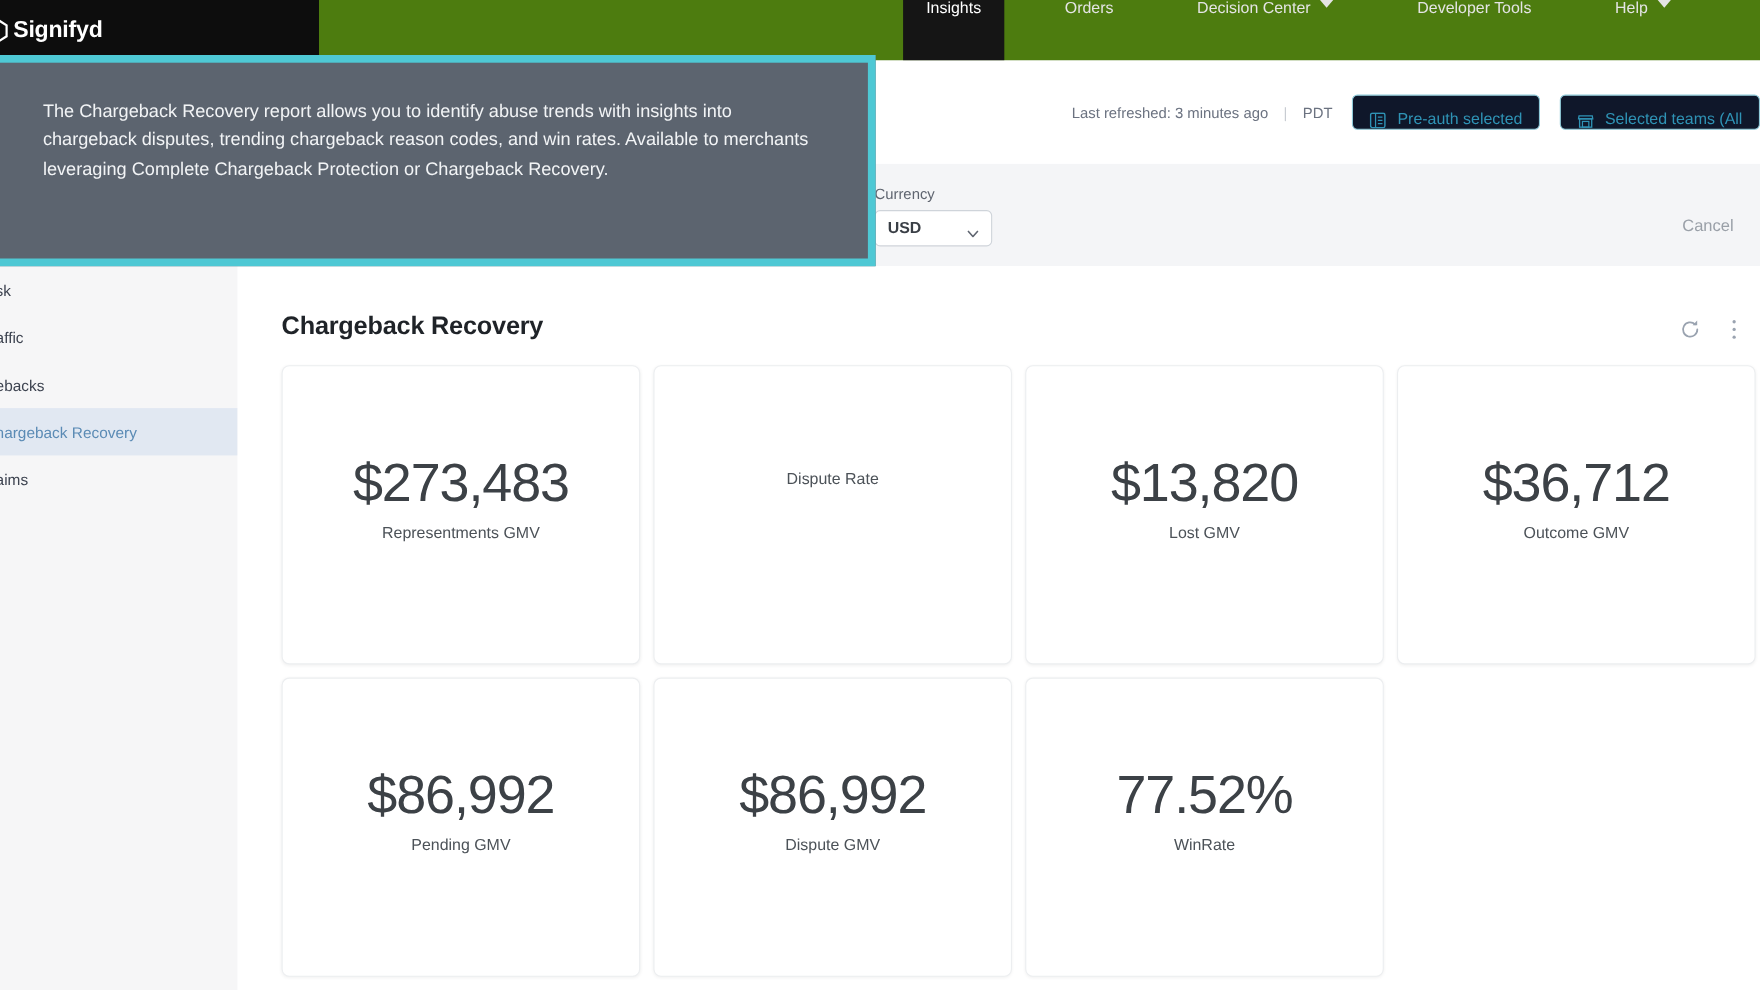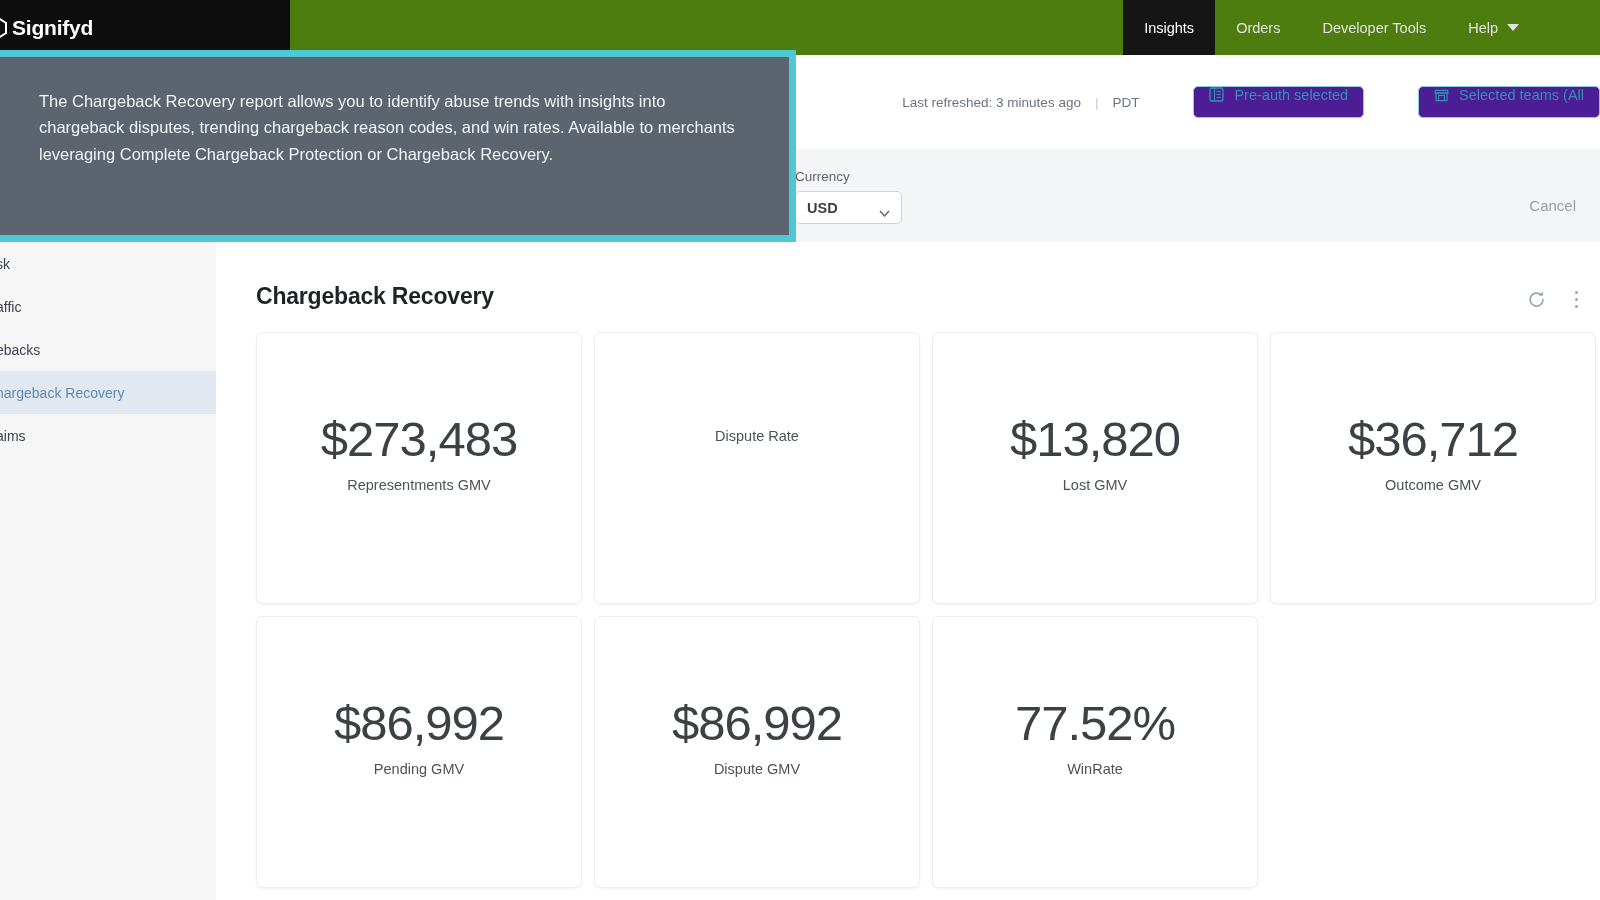--- a/index.html
+++ b/index.html
@@ -28,54 +28,53 @@
   .brand-mark {
     width: 26px; height: 26px; margin-left: -8px; margin-right: 4px;
     flex: 0 0 auto;
   }
   .brand-text {
     color: #ffffff; font-size: 21px; font-weight: bold; letter-spacing: -0.2px;
   }
   .nav-spacer { flex: 1 1 auto; }
   .nav-items { display: flex; align-items: stretch; height: 55px; }
   .nav-item {
-    display: flex; align-items: center; gap: 9px;
+    display: flex; align-items: flex-start; gap: 9px;
     padding: 0 21px;
     color: #e4e4e4; font-size: 14.5px;
-    cursor: pointer; white-space: nowrap;
+    cursor: pointer; white-space: nowrap; margin-left: 34px;
   }
   .nav-item.active { background: #151515; color: #ffffff; }
   .caret {
     width: 0; height: 0;
     border-left: 6px solid transparent;
     border-right: 6px solid transparent;
     border-top: 7px solid #e4e4e4;
     display: inline-block;
   }
   .nav-tail { width: 60px; }
 
   
   .subheader {
     position: absolute; top: 55px; left: 0;
     width: 1600px; height: 94px;
     background: #ffffff;
     display: flex; align-items: center; justify-content: flex-end;
     padding-right: 0;
-    gap: 36px;
   }
   .refresh-meta {
     display: flex; align-items: center; gap: 14px;
     font-size: 13.5px; color: #6b7280;
   }
   .meta-sep { color: #c8ccd2; }
   .pill {
-    display: inline-flex; align-items: flex-start; gap: 10px;
+    display: inline-flex; align-items: flex-end; gap: 10px;
     height: 32px; padding: 0 15px;
     border: 1px solid #8ec9d8; border-radius: 5px;
-    background: #4c1d95; color: #2f93b5;
+    background: #0f172a; color: #2f93b5;
     font-size: 14.5px; cursor: pointer; white-space: nowrap;
     margin-left: 18px;
   }
   .pill svg { display: block; }
 
   
   .filterbar {
     position: absolute; top: 149px; left: 0;
     width: 1600px; height: 93px;
     background: #f4f5f7;
@@ -193,20 +192,24 @@
       </span>
       <span class="brand-text">Signifyd</span>
     </div>
     <div class="nav-spacer"></div>
     <div class="nav-items">
       <div class="nav-item active">
         <span>Insights</span>
       </div>
       <div class="nav-item">
         <span>Orders</span>
+      </div>
+      <div class="nav-item">
+        <span>Decision Center</span>
+        <span class="caret"></span>
       </div>
       <div class="nav-item">
         <span>Developer Tools</span>
       </div>
       <div class="nav-item">
         <span>Help</span>
         <span class="caret"></span>
       </div>
     </div>
     <div class="nav-tail"></div>

